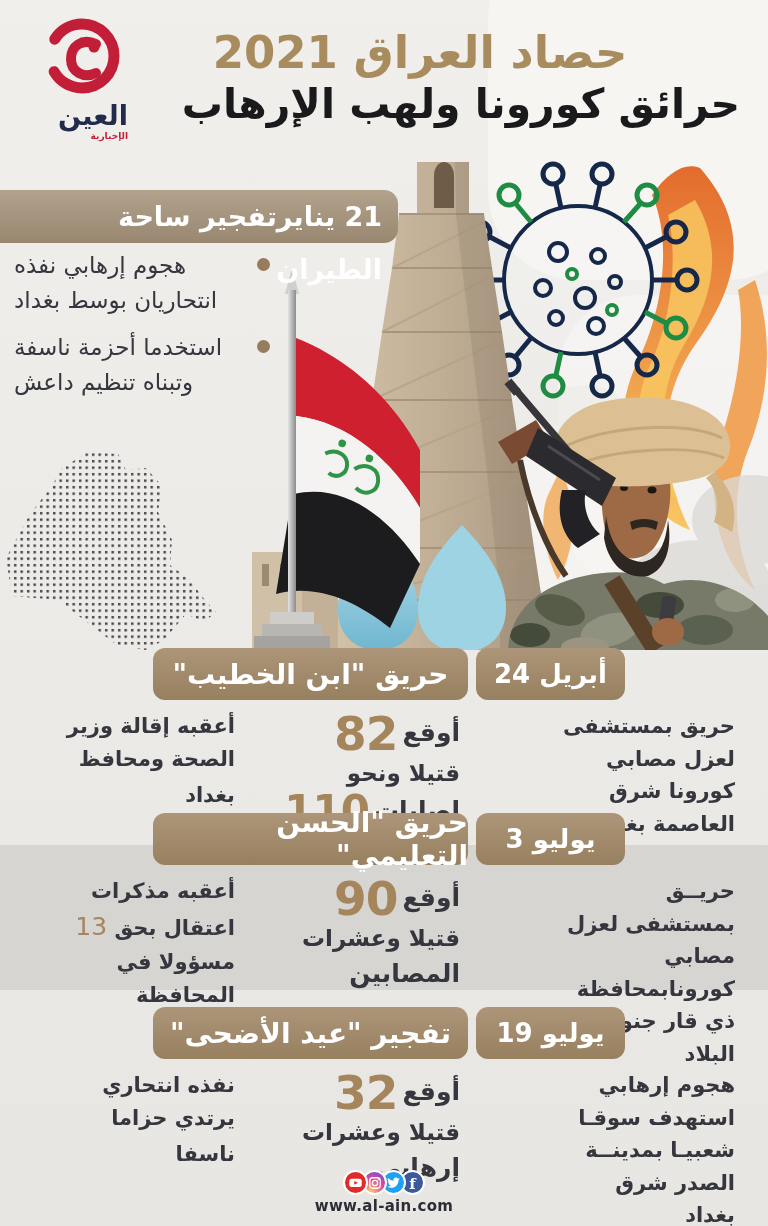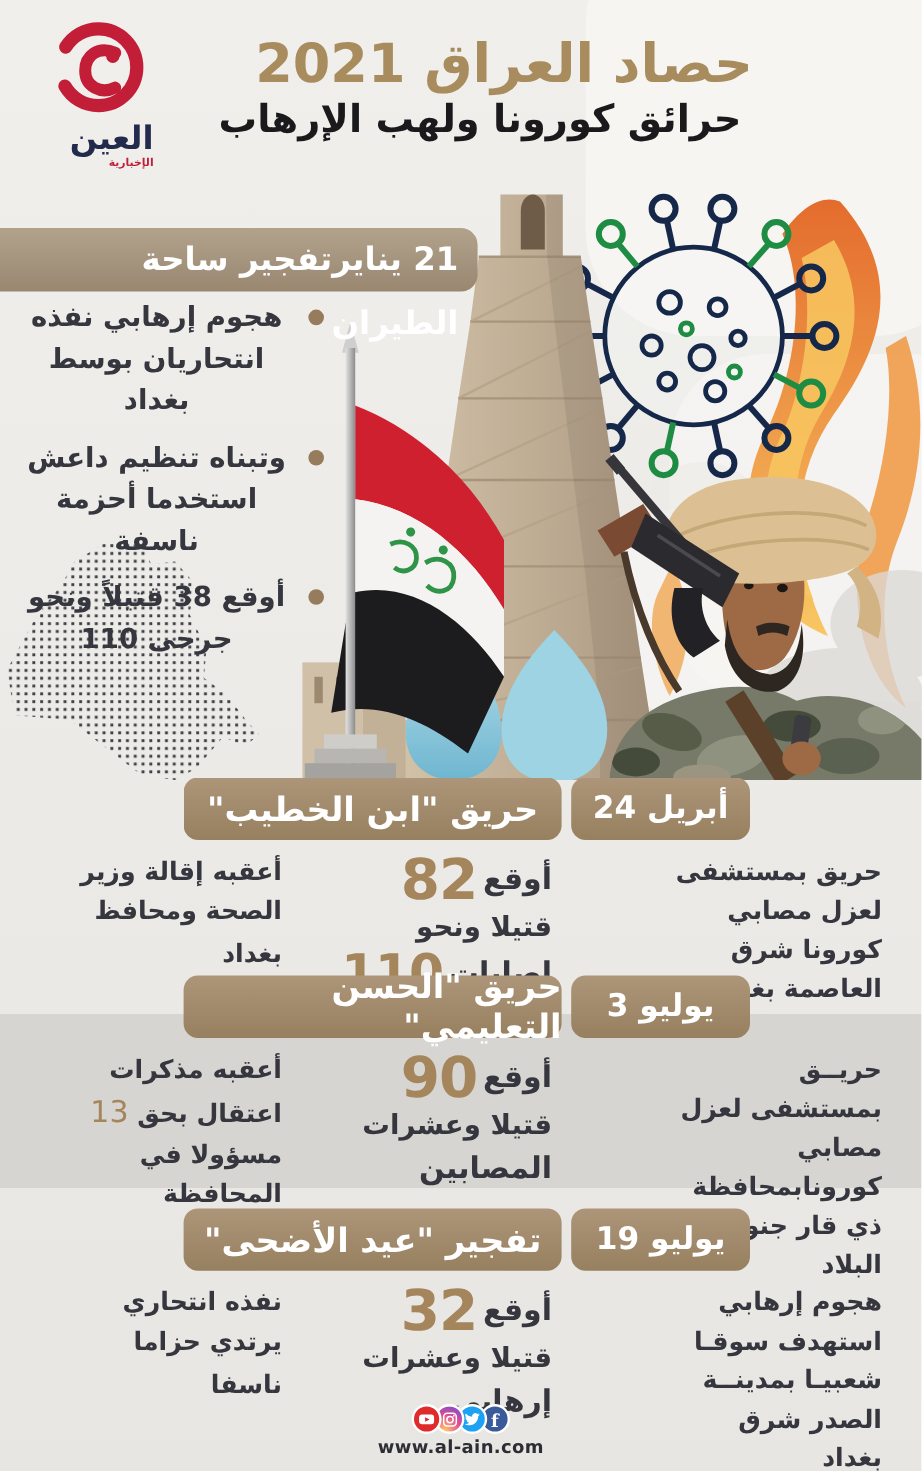--- a/index.html
+++ b/index.html
@@ -12,35 +12,35 @@
   .wm1{ right:-50px; top:-70px; width:330px; height:350px; border-radius:90px; }
   .wm2{ right:-70px; top:295px; width:280px; height:290px; border-radius:80px; opacity:.85; }
   .wm3{ left:516px; top:425px; width:150px; height:170px; border-radius:46px; opacity:.8; }
 
   
   .logo-block{ position:absolute; left:32px; top:14px; width:96px; z-index:4; text-align:right; direction:ltr;}
   .logo-word{ color:#232b4c; font-size:27px; font-weight:bold; line-height:1; margin-top:-4px;}
   .logo-tag{ color:#c21e38; font-size:9px; font-weight:bold; margin-top:2px; letter-spacing:.5px;}
   .title1{ position:absolute; left:100px; right:28px; top:26px; text-align:center;
            color:#a88c5e; font-size:45px; font-weight:bold; z-index:3;}
-  .title2{ position:absolute; left:60px; right:28px; top:80px; text-align:center;
-           color:#1a1a1d; font-size:32px; font-weight:bold; z-index:3;}
+  .title2{ position:absolute; left:60px; right:28px; top:80px; text-align:right;
+           color:#1a1a1d; font-size:41px; font-weight:bold; z-index:3;}
 
   
   .illus{ position:absolute; left:0; top:160px; width:768px; height:490px; z-index:1; }
 
   
   .main-badge{ position:absolute; left:0; top:190px; width:398px; height:53px; z-index:3;
         background:linear-gradient(180deg,#b2a28c,#998770); border-radius:0 14px 14px 0;
         color:#fff; font-size:27px; font-weight:bold; line-height:53px;
         text-align:right; padding-left:14px; padding-right:16px; direction:rtl;}
   .bullets{ position:absolute; right:498px; left:14px; top:248px; z-index:3;}
   .bullet{ display:flex; direction:rtl; margin-bottom:13px; }
   .dot{ width:13px; height:13px; border-radius:50%; background:#967c5c; margin-top:10px; margin-left:10px; flex:none;}
-  .b-text{ text-align:center; color:#35363e; font-size:23px; font-weight:700; line-height:1.5; width:233px;}
+  .b-text{ text-align:left; color:#35363e; font-size:23px; font-weight:400; line-height:1.5; width:233px;}
 
   
   .band{ position:absolute; left:0; top:845px; width:768px; height:145px; background:#d7d5d2; z-index:1;}
 
   
   .event-row{ position:absolute; left:0; width:768px; z-index:3; }
   .row2{ top:648px; } .row3{ top:813px; } .row4{ top:1007px; }
   .badge{ position:absolute; top:0; height:52px; border-radius:12px;
         background:linear-gradient(180deg,#ad9579,#97805f);
         color:#fff; font-weight:bold; display:flex; align-items:center; justify-content:center;}
@@ -272,29 +272,22 @@
     <div class="bullet">
       <span class="dot"></span>
       <div class="b-text">
         <div>هجوم إرهابي نفذه</div>
         <div>انتحاريان بوسط بغداد</div>
       </div>
     </div>
     <div class="bullet">
       <span class="dot"></span>
       <div class="b-text">
+        <div>استخدما أحزمة ناسفة</div>
         <div>وتبناه تنظيم داعش</div>
-        <div>استخدما أحزمة ناسفة</div>
-      </div>
-    </div>
-    <div class="bullet">
-      <span class="dot"></span>
-      <div class="b-text">
-        <div>أوقع 38 قتيلاً ونحو</div>
-        <div dir="ltr">110 جرحى</div>
       </div>
     </div>
   </div>
 
   <div class="band"></div>
 
   <div class="event-row row2">
     <div class="badge date-badge">24 أبريل</div>
     <div class="badge title-badge">حريق "ابن الخطيب"</div>
     <div class="col right">حريق بمستشفى لعزل مصابي كورونا شرق العاصمة بغداد</div>

